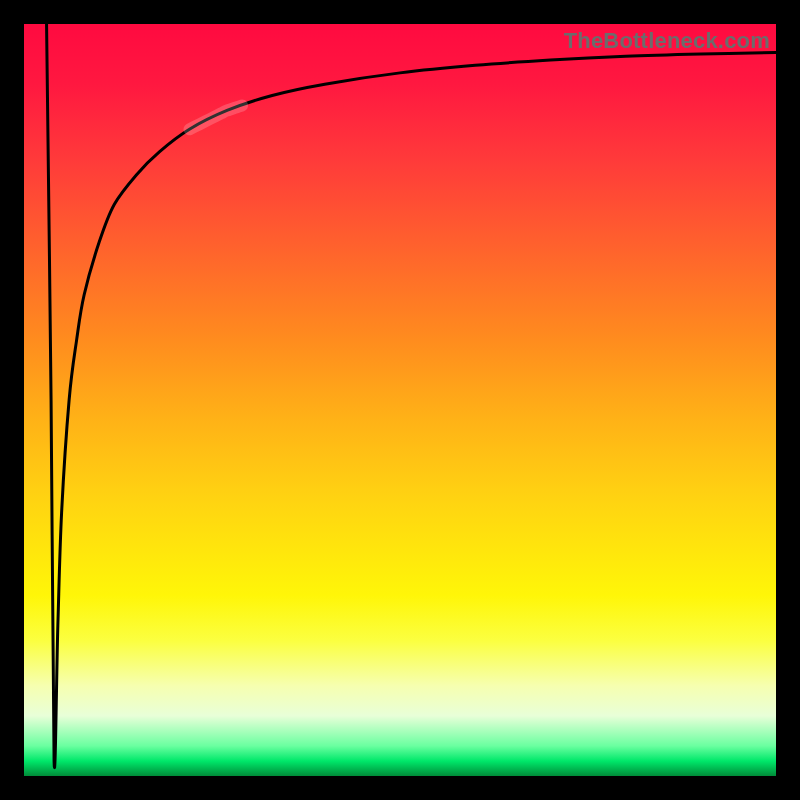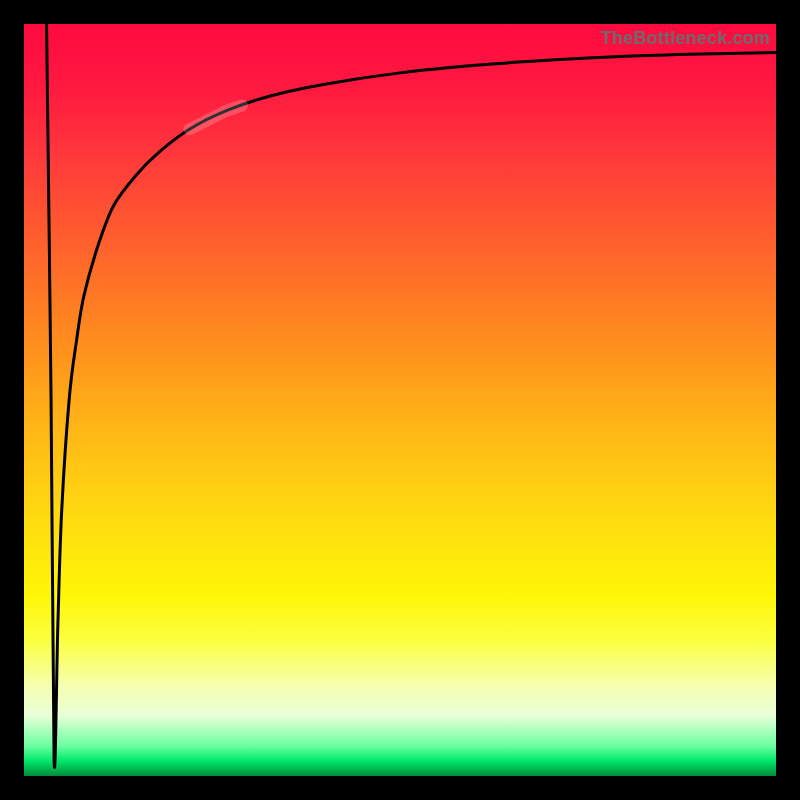--- a/index.html
+++ b/index.html
@@ -39,21 +39,21 @@
       #e8ffd8 92%,
       #6affa0 96%,
       #00e86a 98%,
       #008c39 100%
     );
   }
   .watermark {
     position: absolute;
     right: 6px;
     top: 4px;
-    font-size: 18px;
+    font-size: 22px;
     font-weight: 600;
     color: #6c6c6c;
     letter-spacing: 0.2px;
     user-select: none;
   }
   svg.curve {
     position: absolute;
     left: 0;
     top: 0;
     width: 752px;

